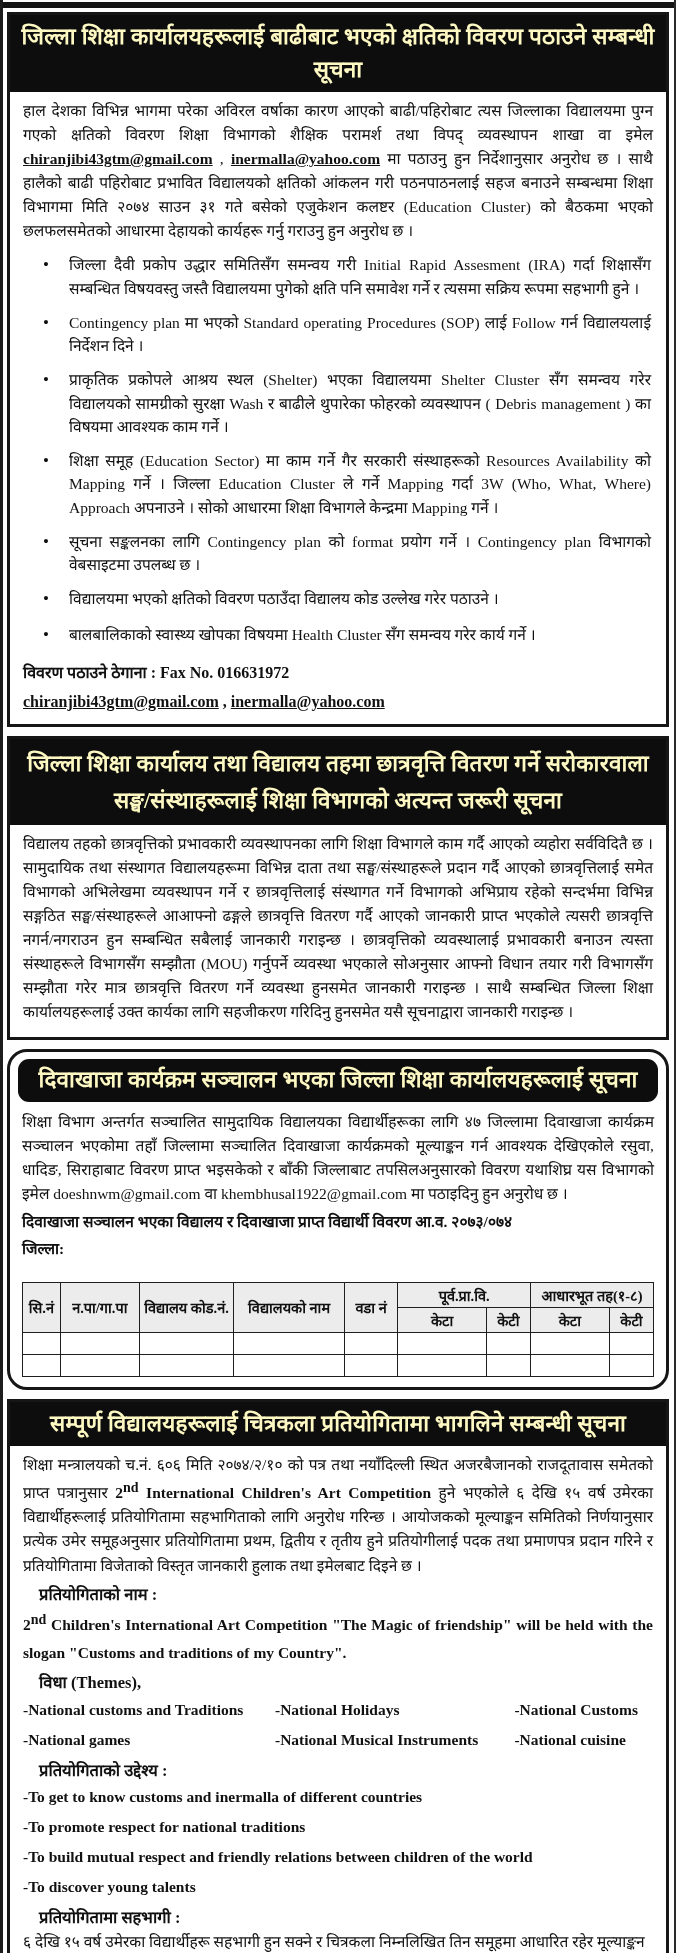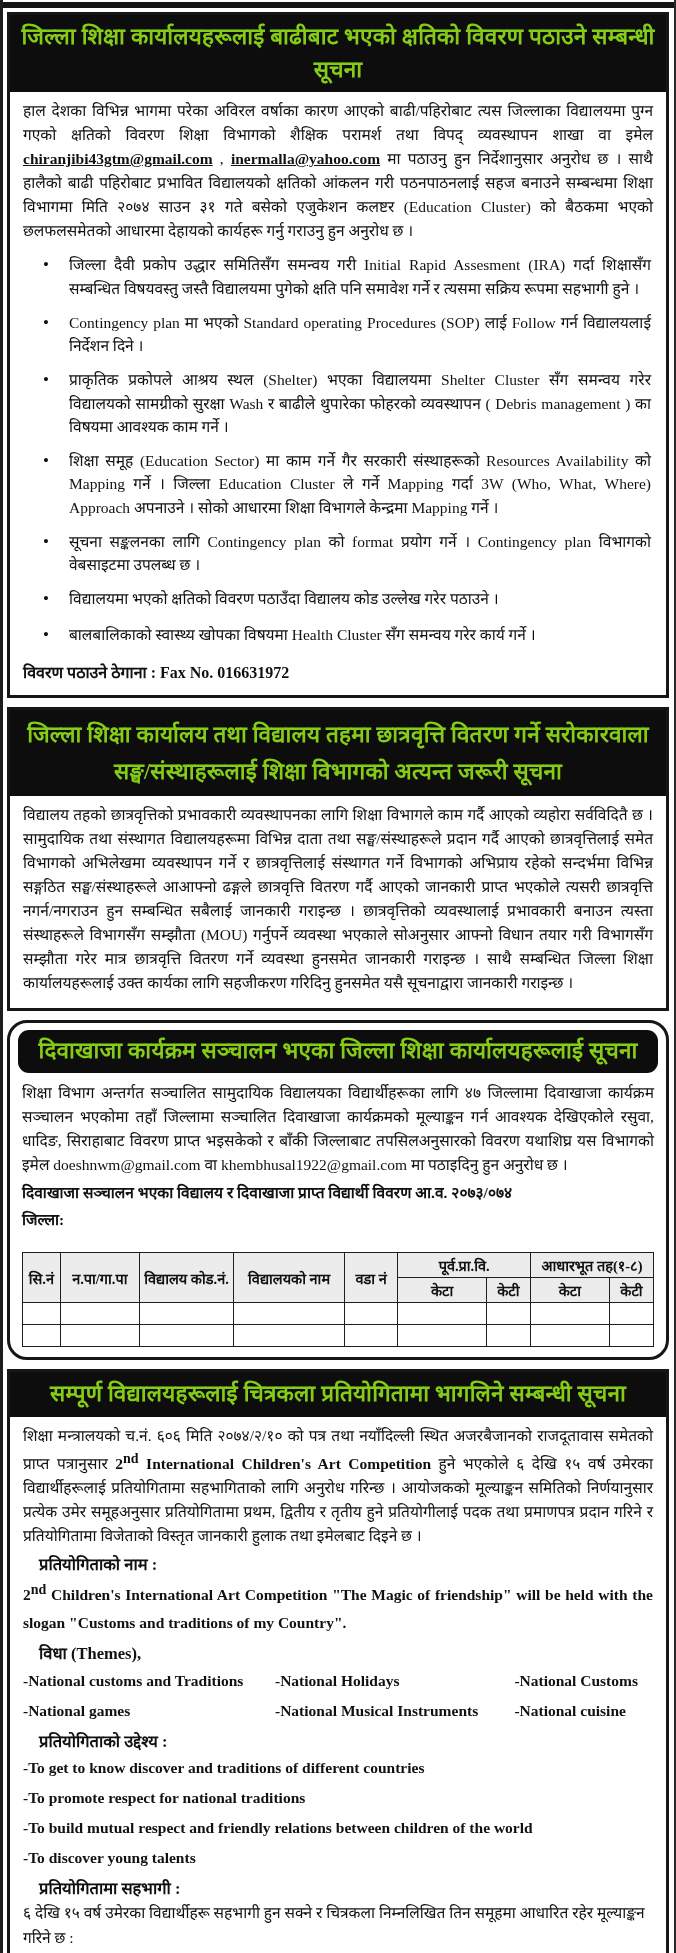--- a/index.html
+++ b/index.html
@@ -5,21 +5,21 @@
   html,body{margin:0;padding:0;background:#fff;}
   body{width:676px;font-family:"Liberation Serif","DejaVu Serif",serif;color:#111;}
   .page{position:relative;width:676px;min-height:1953px;background:#fefefe;
         border-left:3px solid #1c1c1c;border-right:2px solid #2a2a2a;box-sizing:border-box;
         padding:2px 5px 8px 4px;}
   .topstrip{height:6px;background:#141414;margin:0 -5px 4px -4px;}
   section.box{box-sizing:border-box;background:#fff;}
   .s1,.s2{border:3px solid #161616;margin-bottom:9px;}
   .s3{border:3px solid #161616;border-radius:20px;margin-bottom:9px;padding:5px 6px 10px;}
   .s4{border:3px solid #161616;border-bottom-width:6px;}
-  .bar{background:#0d0d0d;color:#84cc16;font-weight:bold;text-align:center;
+  .bar{background:#0d0d0d;color:#fef9c3;font-weight:bold;text-align:center;
        font-size:22.5px;line-height:1.45;padding:6px 8px;letter-spacing:.2px;}
   .s3 .bar{border-radius:11px;margin:2px 2px 6px;padding:5px 8px;}
   .bar2l div{line-height:1.65;}
   .body{padding:7px 13px 9px;}
   p{margin:0 0 4px;}
   .just{text-align:justify;font-size:15.5px;line-height:1.55;}
   .em{font-weight:bold;text-decoration:underline;}
   .bullets{margin:10px 0 6px;}
   .bullet{display:flex;margin:0 0 11px;}
   .dot{flex:0 0 46px;text-align:center;font-size:17px;line-height:1.45;}
@@ -74,20 +74,21 @@
         <div class="bullet">
             <span class="dot">•</span>
             <span class="bt">विद्यालयमा भएको क्षतिको विवरण पठाउँदा विद्यालय कोड उल्लेख गरेर पठाउने ।</span>
           </div>
         <div class="bullet">
             <span class="dot">•</span>
             <span class="bt">बालबालिकाको स्वास्थ्य खोपका विषयमा Health Cluster सँग समन्वय गरेर कार्य गर्ने ।</span>
           </div>
       </div>
       <p class="bold footline">विवरण पठाउने ठेगाना :  Fax No. 016631972</p>
+      <p class="bold footline"><span class="em">chiranjibi43gtm@gmail.com</span><span> , </span><span class="em">inermalla@yahoo.com</span></p>
     </div>
   </section>
 
   <section class="box s2">
     <div class="bar bar2l">
       <div>जिल्ला शिक्षा कार्यालय तथा विद्यालय तहमा छात्रवृत्ति वितरण गर्ने सरोकारवाला</div>
       <div>सङ्घ/संस्थाहरूलाई शिक्षा विभागको अत्यन्त जरूरी सूचना</div>
     </div>
     <div class="body">
       <p class="just">विद्यालय तहको छात्रवृत्तिको प्रभावकारी व्यवस्थापनका लागि शिक्षा विभागले काम गर्दै आएको व्यहोरा सर्वविदितै छ । सामुदायिक तथा संस्थागत विद्यालयहरूमा विभिन्न दाता तथा सङ्घ/संस्थाहरूले प्रदान गर्दै आएको छात्रवृत्तिलाई समेत विभागको अभिलेखमा व्यवस्थापन गर्ने र छात्रवृत्तिलाई संस्थागत गर्ने विभागको अभिप्राय रहेको सन्दर्भमा विभिन्न सङ्गठित सङ्घ/संस्थाहरूले आआफ्नो ढङ्गले छात्रवृत्ति वितरण गर्दै आएको जानकारी प्राप्त भएकोले त्यसरी छात्रवृत्ति नगर्न/नगराउन हुन सम्बन्धित सबैलाई जानकारी गराइन्छ । छात्रवृत्तिको व्यवस्थालाई प्रभावकारी बनाउन त्यस्ता संस्थाहरूले विभागसँग सम्झौता (MOU) गर्नुपर्ने व्यवस्था भएकाले सोअनुसार आफ्नो विधान तयार गरी विभागसँग सम्झौता गरेर मात्र छात्रवृत्ति वितरण गर्ने व्यवस्था हुनसमेत जानकारी गराइन्छ । साथै सम्बन्धित जिल्ला शिक्षा कार्यालयहरूलाई उक्त कार्यका लागि सहजीकरण गरिदिनु हुनसमेत यसै सूचनाद्वारा जानकारी गराइन्छ ।</p>
@@ -171,21 +172,21 @@
         <span class="tc2">-National Holidays</span>
         <span class="tc3">-National Customs</span>
       </div>
       <div class="themerow">
         <span class="tc1">-National games</span>
         <span class="tc2">-National Musical Instruments</span>
         <span class="tc3">-National cuisine</span>
       </div>
 
       <p class="lbl">प्रतियोगिताको उद्देश्य :</p>
-      <p class="eng">-To get to know discover and traditions of different countries</p>
+      <p class="eng">-To get to know customs and inermalla of different countries</p>
       <p class="eng">-To promote respect for national traditions</p>
       <p class="eng">-To build mutual respect and friendly relations between children of the world</p>
       <p class="eng">-To discover young talents</p>
 
       <p class="lbl">प्रतियोगितामा सहभागी :</p>
       <p class="npline">६ देखि १५ वर्ष उमेरका  विद्यार्थीहरू सहभागी हुन सक्ने र चित्रकला निम्नलिखित तिन समूहमा आधारित रहेर मूल्याङ्कन गरिने छ :</p>
 
     </div>
   </section>
 </div>

